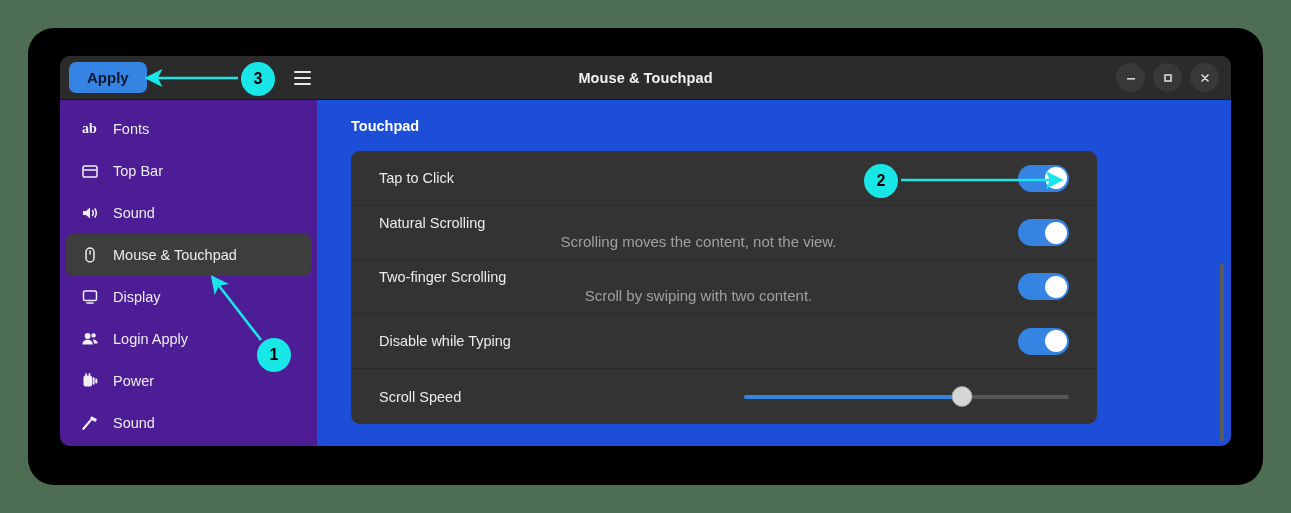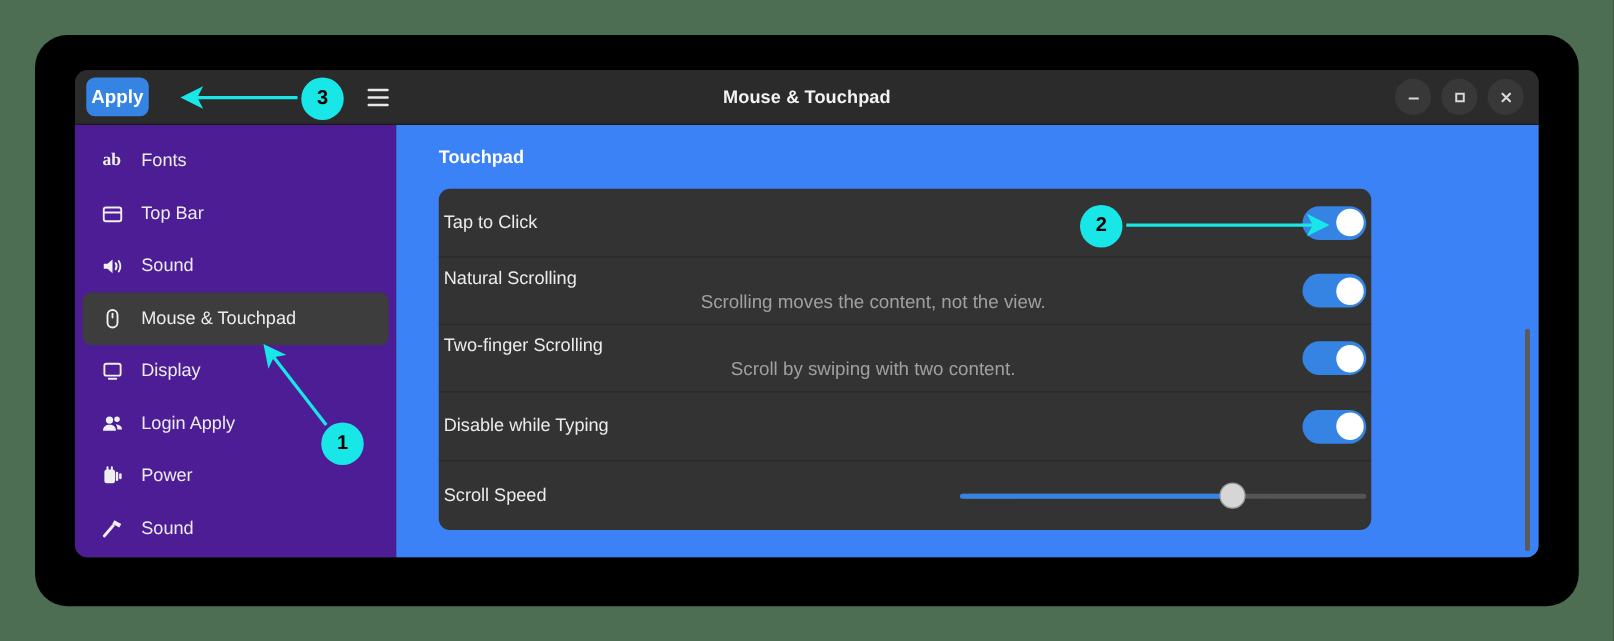--- a/index.html
+++ b/index.html
@@ -47,23 +47,23 @@
     display: flex;
     align-items: center;
     border-bottom: 1px solid #1a1a1a;
   }
 
   .apply-button {
     position: absolute;
     left: 9px;
     top: 6px;
     height: 31px;
-    padding: 0 4px;
+    padding: 0 18px;
     background: #3584e4;
-    color: #ffffff;
+    color: #0f172a;
     border: none;
     border-radius: 7px;
     font-family: "Liberation Sans", sans-serif;
     font-size: 15px;
     font-weight: bold;
     cursor: pointer;
     display: flex;
     align-items: center;
     justify-content: center;
     text-align: right;
@@ -167,21 +167,21 @@
   .ab-glyph {
     font-size: 14px;
     font-weight: bold;
     font-family: "Liberation Serif", serif;
     line-height: 1;
   }
 
   
   .content {
     flex: 1;
-    background: #3b82f6;
+    background: #1d4ed8;
     position: relative;
     padding: 18px 30px 0 34px;
     overflow: hidden;
   }
 
   .section-title {
     color: #ffffff;
     font-size: 14.5px;
     font-weight: bold;
     margin-bottom: 17px;
@@ -190,21 +190,21 @@
   .settings-card {
     background: #333333;
     border-radius: 9px;
     overflow: hidden;
     width: 746px;
   }
 
   .setting-row {
     display: flex;
     align-items: center;
-    padding: 0 4px;
+    padding: 0 28px;
     min-height: 45px;
     border-bottom: 1px solid #2a2a2a;
     position: relative;
   }
   .setting-row:last-child { border-bottom: none; }
   .setting-row.tall { min-height: 55px; }
 
   .row-texts {
     flex: 1;
     display: flex;

